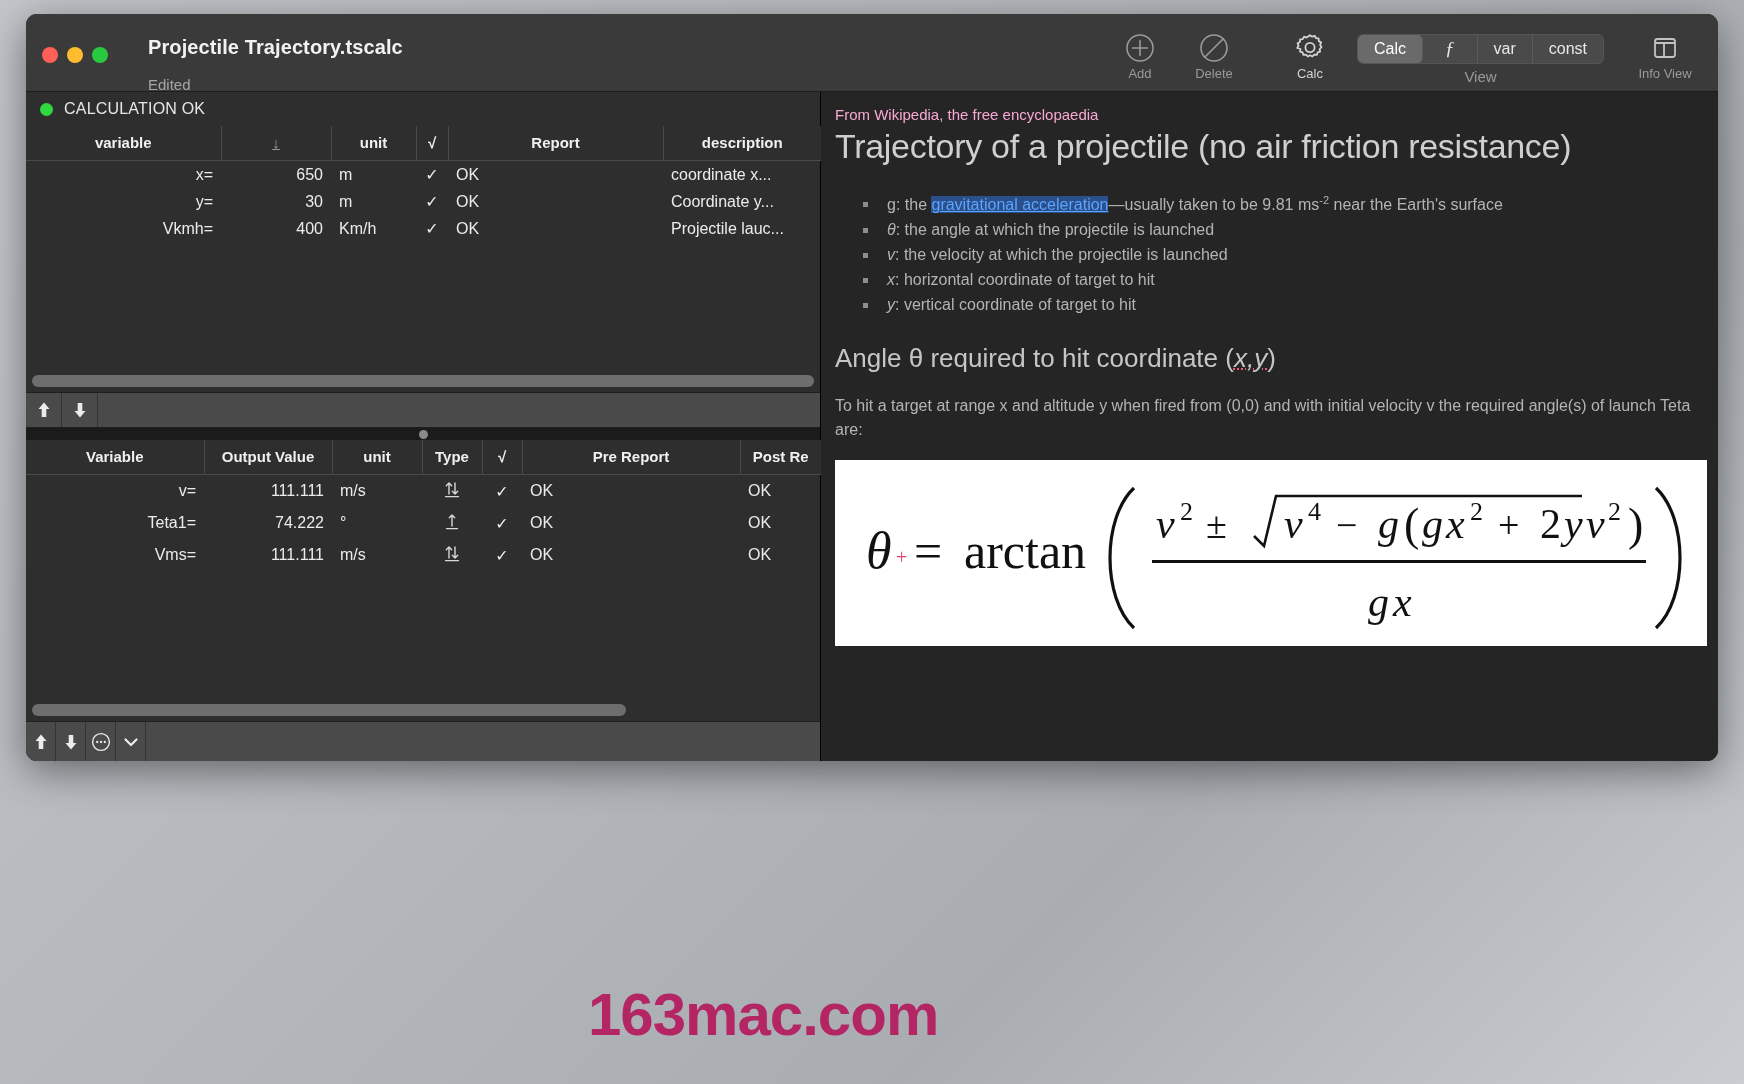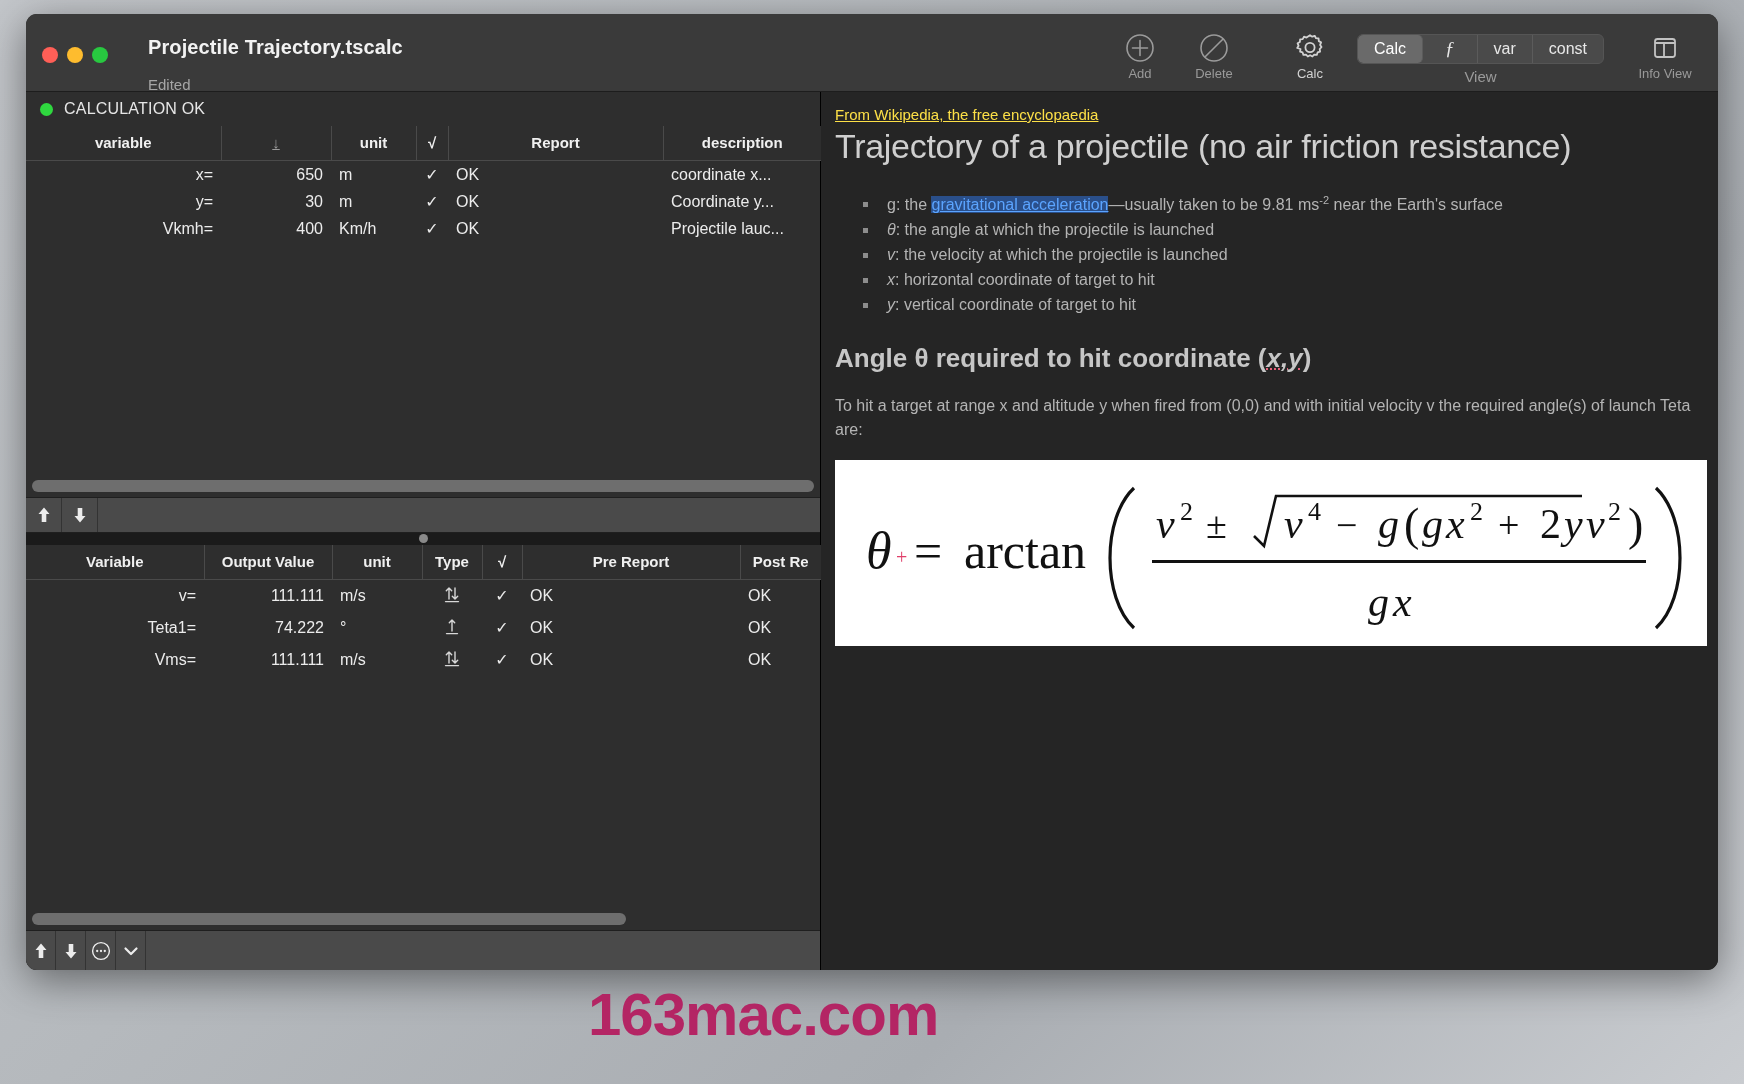--- a/index.html
+++ b/index.html
@@ -12,21 +12,21 @@
   
   #desktop {
     position: absolute; inset: 0;
     background: linear-gradient(135deg, #c3c6ca 0%, #b5b9bd 40%, #a9adb2 70%, #c9ccd0 100%);
   }
 
   
   #window {
     position: absolute;
     left: 26px; top: 14px;
-    width: 1692px; height: 956px;
+    width: 1692px; height: 747px;
     background: #2b2b2b;
     border-radius: 11px;
     overflow: hidden;
     box-shadow: 0 10px 40px rgba(0,0,0,0.45);
   }
 
   
   #titlebar {
     position: relative;
     height: 78px;
@@ -165,42 +165,42 @@
 
   #bottom-bar {
     height: 40px; background: #4a4a4a;
     display: flex; align-items: stretch;
     border-top: 1px solid #1f1f1f;
   }
   #bottom-bar .mini-btn { width: 30px; }
 
   
   #article { padding: 14px 22px 0 14px; color: #b9b9b9; }
-  #wiki-from { font-size: 15px; color: #fde047; margin-bottom: 4px; text-decoration: underline; }
+  #wiki-from { font-size: 15px; color: #f9a8d4; margin-bottom: 4px; }
   #wiki-title {
     font-size: 34px; color: #cfcfcf; font-weight: normal;
     letter-spacing: -.3px; margin-bottom: 26px;
   }
   #bullets { list-style: none; margin: 0 0 26px 24px; }
   #bullets li {
     font-size: 16px; color: #b4b4b4; line-height: 1.55;
     position: relative; padding-left: 28px;
   }
   #bullets li::before {
     content: ""; position: absolute; left: 4px; top: 10px;
     width: 5px; height: 5px; background: #8d8d8d;
   }
   .it { font-style: italic; }
   #link-grav {
     color: #5ba4ff; text-decoration: underline;
     background: #2a4f8a;
   }
   sup { font-size: 11px; vertical-align: super; }
   #sec-head {
-    font-size: 26px; color: #c6c6c6; font-weight: bold; margin-bottom: 20px;
+    font-size: 26px; color: #c6c6c6; font-weight: normal; margin-bottom: 20px;
   }
   .misspell {
     text-decoration: underline; text-decoration-style: dotted;
     text-decoration-color: #e8607a; text-decoration-thickness: 2px;
   }
   #para { font-size: 16px; color: #b4b4b4; line-height: 1.5; max-width: 860px; margin-bottom: 18px; }
 
   
   #formula-card {
     background: #ffffff; height: 186px; width: 872px;

